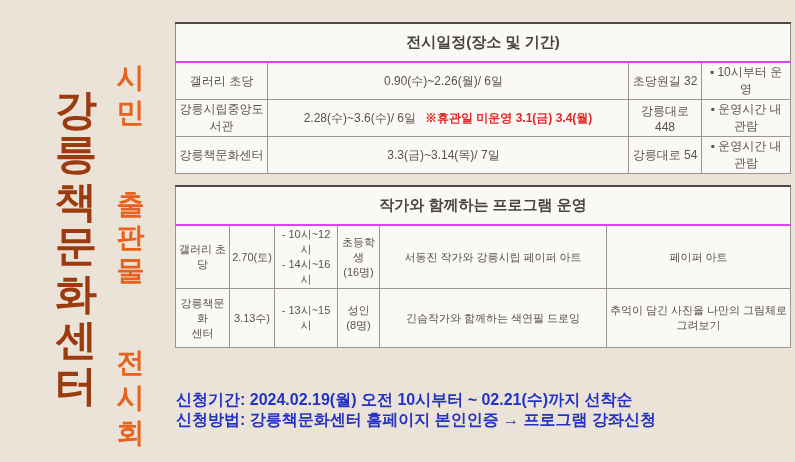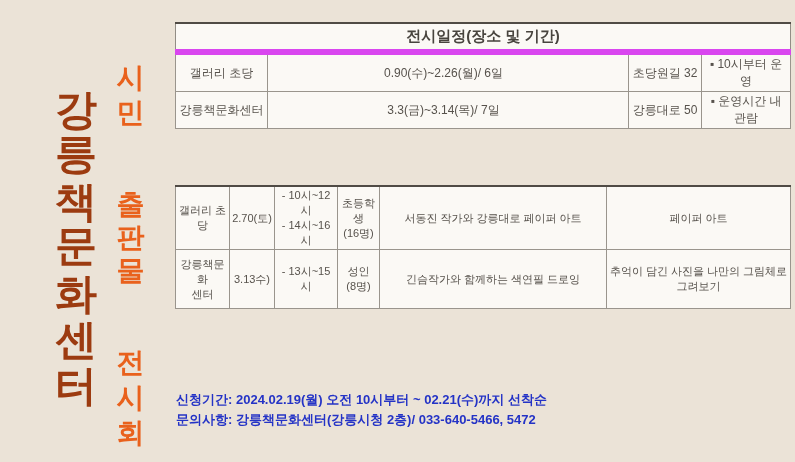--- a/index.html
+++ b/index.html
@@ -18,23 +18,23 @@
   .vtitle-main { left:48px; top:60px; font-size:42px; letter-spacing:4px; color:#9C3B10; }
   .vtitle-sub  { left:111px; top:44px; font-size:28px; letter-spacing:7px; word-spacing:17px; color:#E9611C; }
 
   
   table.sched {
     position:absolute; border-collapse:collapse; table-layout:fixed;
     background:#FBF9F5;
     border:1px solid #928D85; border-top:2px solid #504B45;
   }
   table.sched th {
-    border-bottom:6px solid #d946ef;
+    border-bottom:2px solid #d946ef;
     font-size:15px; font-weight:bold; color:#48443E;
-    text-align:center; padding:2px 0;
+    text-align:center; padding:8px 0;
   }
   table.sched td {
     border:1px solid #9A958D;
     text-align:center; vertical-align:middle;
     font-size:12px; color:#57524C; padding:1px 2px;
   }
   #exhibition-table { left:175px; top:22px; width:615px; }
   #exhibition-table th { height:21px; }
   #exhibition-table td { height:34px; }
   #program-table { left:175px; top:185px; width:615px; }
@@ -42,21 +42,21 @@
   #program-table td { font-size:11px; }
   .pre { white-space:pre-line; }
   .note-red { color:#E52528; font-weight:bold; margin-left:9px; }
   .row-h1 td { height:38px; }
   .row-h2 td { height:62px; }
   .row-h3 td { height:56px; }
 
   
   .info-block {
     position:absolute; left:176px; top:390px;
-    font-size:13px; font-weight:bold; color:#2433C6;
+    font-size:16px; font-weight:bold; color:#2433C6;
     line-height:20px;
   }
 </style>
 </head>
 <body>
 
 <div class="canvas">
 
   <div class="vtitle vtitle-main">강릉책문화센터</div>
   <div class="vtitle vtitle-sub">시민 출판물 전시회</div>
@@ -74,62 +74,73 @@
     </tr>
     <tr>
       <td>갤러리 초당</td>
       <td>
         <span>0.90(수)~2.26(월)/ 6일</span><span class="note-red"></span>
       </td>
       <td>초당원길 32</td>
       <td>▪ 10시부터 운영</td>
     </tr>
     <tr>
+      <td>강릉시립중앙도서관</td>
+      <td>
+        <span>2.28(수)~3.6(수)/ 6일</span><span class="note-red">※휴관일 미운영 3.1(금) 3.4(월)</span>
+      </td>
+      <td>강릉대로 448</td>
+      <td>▪ 운영시간 내 관람</td>
+    </tr>
+    <tr>
       <td>강릉책문화센터</td>
       <td>
         <span>3.3(금)~3.14(목)/ 7일</span><span class="note-red"></span>
       </td>
-      <td>강릉대로 50</td>
+      <td>강릉대로 54</td>
       <td>▪ 운영시간 내 관람</td>
     </tr>
   </tbody>
     </table>
 
   <table class="sched" id="program-table">
     <colgroup>
         <col style="width:54px">
         <col style="width:45px">
         <col style="width:63px">
         <col style="width:42px">
         <col style="width:227px">
         <col style="width:184px">
       </colgroup>
     <tbody>
+        <tr>
+      <th colspan="6">작가와 함께하는 프로그램 운영</th>
+    </tr>
     <tr class="row-h1">
       <td class="pre">갤러리 초당</td>
       <td>2.70(토)</td>
       <td class="pre">- 10시~12시
 - 14시~16시</td>
       <td class="pre">초등학생
 (16명)</td>
-      <td>서동진 작가와 강릉대로 페이퍼 아트</td>
+      <td>서동진 작가와 강릉시립 페이퍼 아트</td>
       <td class="pre">페이퍼 아트</td>
     </tr>
     <tr class="row-h3">
       <td class="pre">강릉책문화
 센터</td>
       <td>3.13수)</td>
       <td class="pre">- 13시~15시</td>
       <td class="pre">성인
 (8명)</td>
       <td>긴슴작가와 함께하는 색연필 드로잉</td>
       <td class="pre">추억이 담긴 사진을 나만의 그림체로
 그려보기</td>
     </tr>
   </tbody>
     </table>
 
   <div class="info-block">
     <div>신청기간: 2024.02.19(월) 오전 10시부터 ~ 02.21(수)까지 선착순</div>
-    <div>문의사항: 강릉책문화센터(강릉시청 2층)/ 033-640-5466, 5472</div>
+    <div>신청방법: 강릉책문화센터 홈페이지 본인인증 → 프로그램 강좌신청</div>
   </div>
 
 </div>
 
 </body></html>

